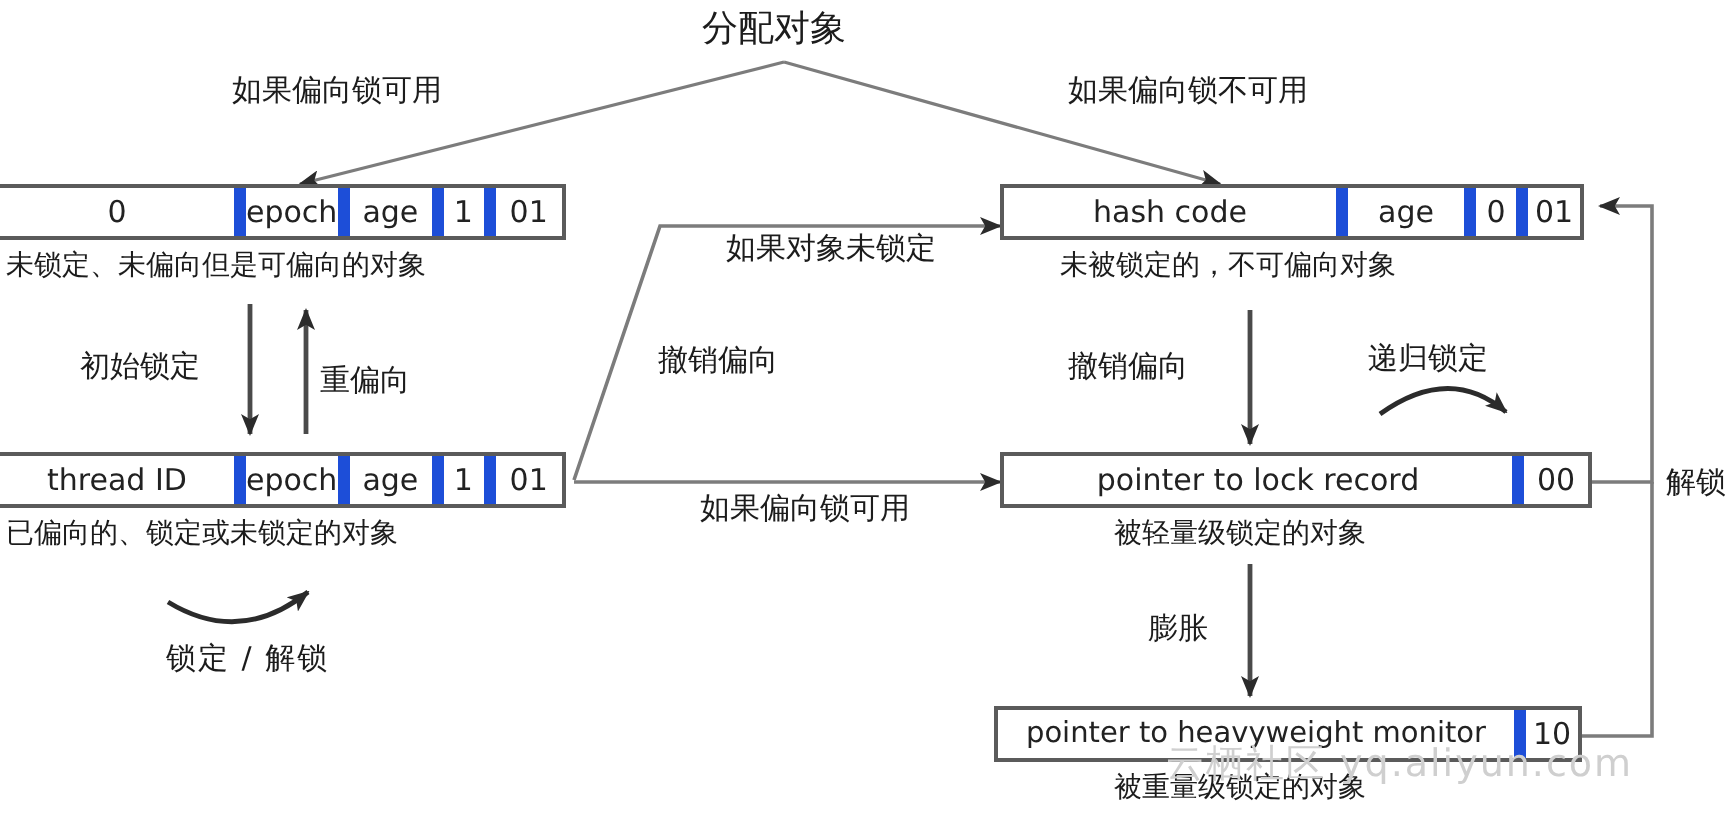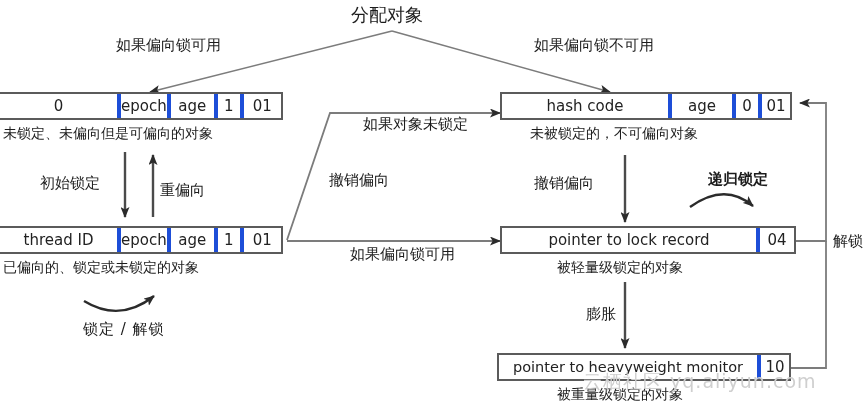--- a/index.html
+++ b/index.html
@@ -6,21 +6,21 @@
   body{width:864px;height:408px;overflow:hidden;
        font-family:"DejaVu Sans","Liberation Sans",sans-serif;}
   #stage{position:relative;width:864px;height:408px;background:#fff;}
   svg#wires{position:absolute;left:0;top:0;width:864px;height:408px;}
 
   
   .box{position:absolute;box-sizing:border-box;border:2px solid #5b5b5b;
        background:#fff;display:flex;height:28px;align-items:stretch;}
   .cell{display:flex;align-items:center;justify-content:center;
         box-sizing:border-box;font-size:15px;color:#222;white-space:nowrap;}
-  .cell + .cell{border-left:4px solid #1d4ed8;}
+  .cell + .cell{border-left:6px solid #1d4ed8;}
 
   
   .lbl{position:absolute;white-space:nowrap;color:#1c1c1c;
        font-size:15px;line-height:1;}
   .cap{position:absolute;white-space:nowrap;color:#1c1c1c;
        font-size:14px;line-height:1;}
   .wm{position:absolute;white-space:nowrap;color:#cfcfcf;font-size:19px;
       letter-spacing:1px;}
 </style>
 </head>
@@ -70,22 +70,22 @@
   <div class="lbl" style="left:40px;top:176px;">初始锁定</div>
   <div class="lbl" style="left:160px;top:183px;">重偏向</div>
 
   <div class="lbl" style="left:83px;top:322px;letter-spacing:1px;">锁定 / 解锁</div>
 
   <div class="lbl" style="left:363px;top:117px;">如果对象未锁定</div>
   <div class="lbl" style="left:329px;top:173px;">撤销偏向</div>
   <div class="lbl" style="left:350px;top:247px;">如果偏向锁可用</div>
 
   <div class="lbl" style="left:534px;top:176px;">撤销偏向</div>
-  <div class="lbl" style="left:708px;top:172px;font-weight:bold;">递归锁定</div>
-  <div class="lbl" style="left:586px;top:307px;">膨胀</div>
+  <div class="lbl" style="left:684px;top:172px;">递归锁定</div>
+  <div class="lbl" style="left:574px;top:307px;">膨胀</div>
   <div class="lbl" style="left:833px;top:234px;">解锁</div>
 
   <div class="box" style="left:-2px;top:92px;width:285px;">
     <div class="cell" style="flex:0 0 117px;">0</div>
     <div class="cell" style="flex:0 0 47px;">epoch</div>
     <div class="cell" style="flex:0 0 47px;">age</div>
     <div class="cell" style="flex:0 0 26px;">1</div>
     <div class="cell" style="flex:1 1 auto;">01</div>
   </div>
   <div class="cap" style="left:3px;top:126px;">未锁定、未偏向但是可偏向的对象</div>
@@ -102,21 +102,21 @@
     <div class="cell" style="flex:0 0 117px;">thread ID</div>
     <div class="cell" style="flex:0 0 47px;">epoch</div>
     <div class="cell" style="flex:0 0 47px;">age</div>
     <div class="cell" style="flex:0 0 26px;">1</div>
     <div class="cell" style="flex:1 1 auto;">01</div>
   </div>
   <div class="cap" style="left:3px;top:260px;">已偏向的、锁定或未锁定的对象</div>
 
   <div class="box" style="left:500px;top:226px;width:296px;">
     <div class="cell" style="flex:1 1 auto;">pointer to lock record</div>
-    <div class="cell" style="flex:0 0 38px;">04</div>
+    <div class="cell" style="flex:0 0 38px;">00</div>
   </div>
   <div class="cap" style="left:557px;top:260px;">被轻量级锁定的对象</div>
 
   <div class="box" style="left:497px;top:353px;width:294px;">
     <div class="cell" style="flex:1 1 auto;font-size:14.5px;">pointer to heavyweight monitor</div>
     <div class="cell" style="flex:0 0 32px;">10</div>
   </div>
   <div class="cap" style="left:557px;top:387px;">被重量级锁定的对象</div>
 
   <div class="wm" style="left:583px;top:369px;">云栖社区 yq.aliyun.com</div>

